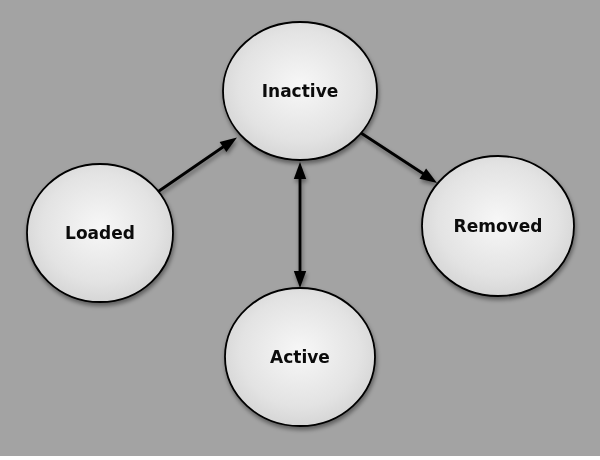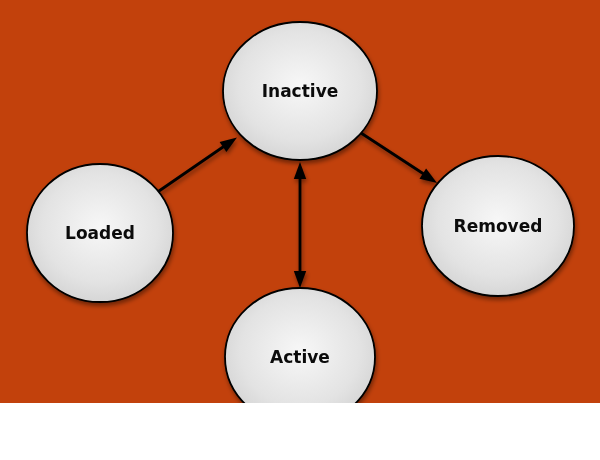--- a/index.html
+++ b/index.html
@@ -3,22 +3,22 @@
 <meta charset="utf-8">
 <style>
   html, body {
     margin: 0;
     padding: 0;
     background: #ffffff;
   }
   .stage {
     position: relative;
     width: 600px;
-    height: 403px;
-    background: #c2410c;
+    height: 456px;
+    background: #a3a3a3;
     overflow: hidden;
     font-family: "DejaVu Sans", "Liberation Sans", sans-serif;
   }
   svg { display: block; }
   .node-label {
     font-family: "DejaVu Sans", "Liberation Sans", sans-serif;
     font-size: 17px;
     font-weight: bold;
     fill: #0b0b0b;
     text-anchor: middle;

